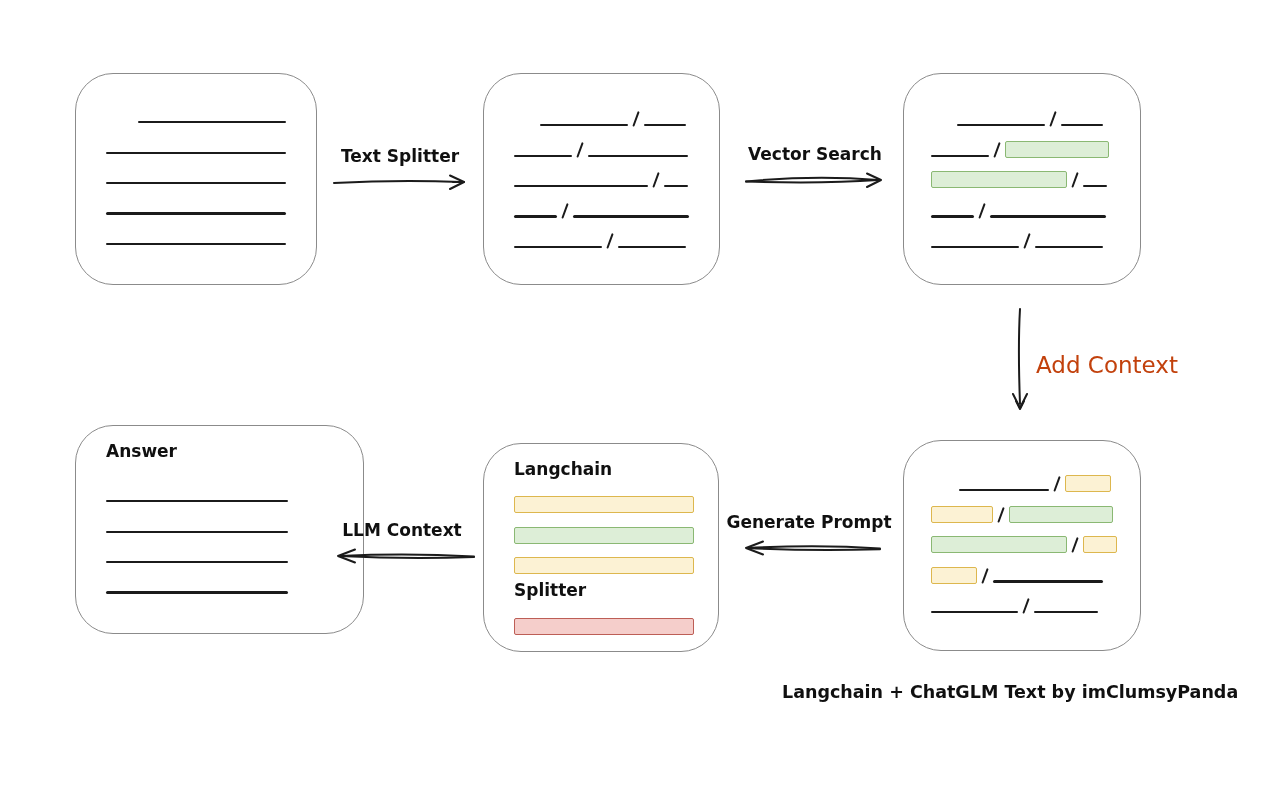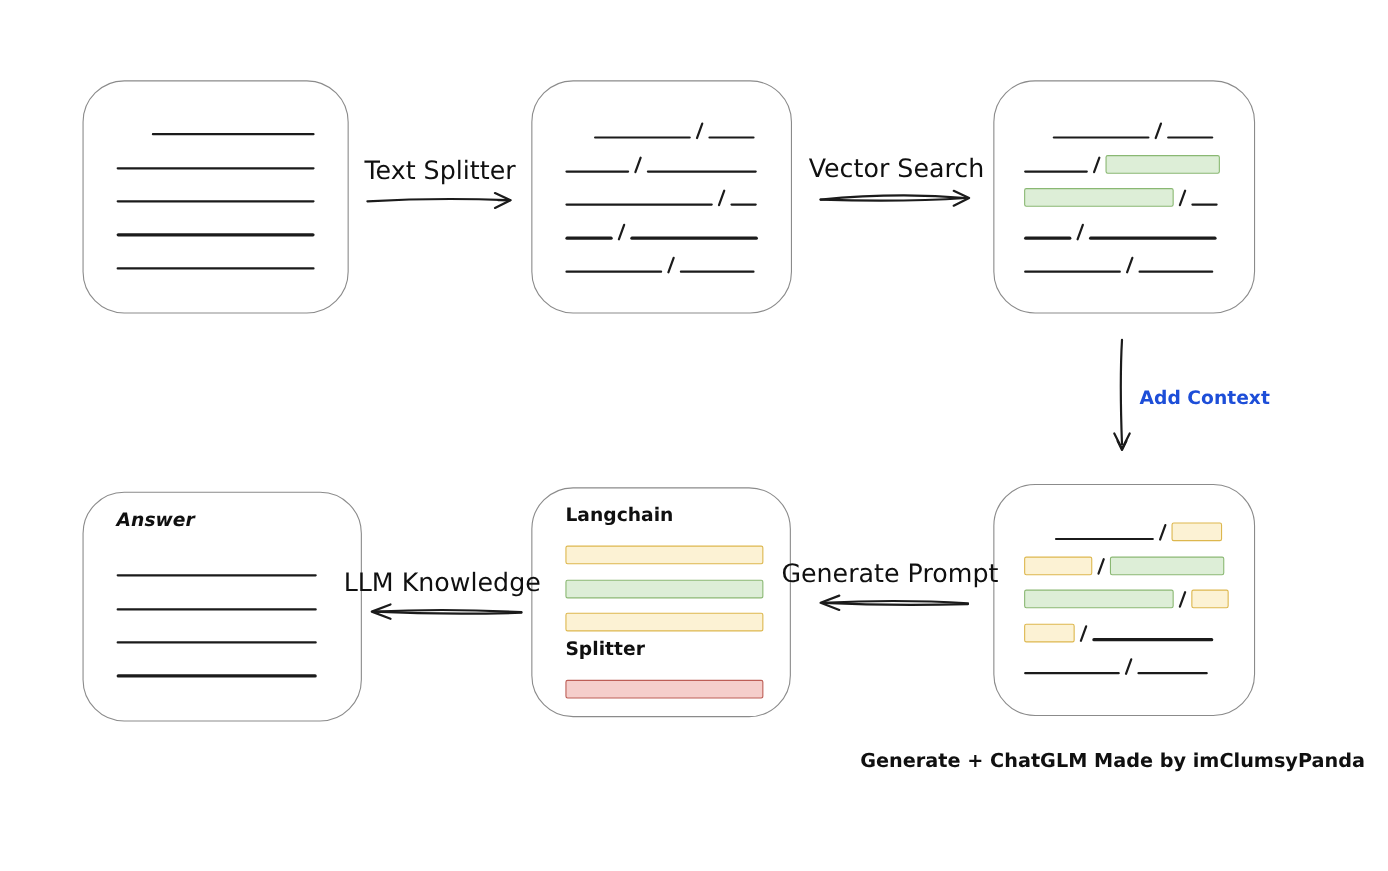--- a/index.html
+++ b/index.html
@@ -10,21 +10,21 @@
   .box{
     position:absolute;background:#fff;
     border:1.6px solid var(--box-border,#8b8b8b);
     border-radius:38px;box-sizing:border-box;
   }
   .box-document{left:75px;top:73px;width:242px;height:212px;}
   .box-chunks{left:483px;top:73px;width:237px;height:212px;}
   .box-matched{left:903px;top:73px;width:238px;height:212px;}
   .box-context{left:903px;top:440px;width:238px;height:211px;}
   .box-prompt{left:483px;top:443px;width:236px;height:209px;}
-  .box-answer{left:75px;top:447px;width:254px;height:209px;font-style:italic;}
+  .box-answer{left:75px;top:425px;width:289px;height:209px;}
 
   .rows{position:absolute;left:30px;}
   .box-document .rows{top:22px;}
   .box-chunks .rows{top:25px;}
   .box-matched .rows{top:25px;left:27px;}
   .box-context .rows{top:23px;left:27px;}
   .box-prompt .rows-knowledge{top:41px;}
   .box-prompt .rows-question{top:163px;}
   .box-answer .rows{top:49px;}
 
@@ -37,30 +37,30 @@
   .seg-green{background:var(--green-fill,#ddeed7);border:1.8px solid var(--green-stroke,#8ab873);}
   .seg-yellow{background:var(--yellow-fill,#fcf2d4);border:1.8px solid var(--yellow-stroke,#ddb74e);}
   .seg-red{background:var(--red-fill,#f5cecb);border:1.8px solid var(--red-stroke,#bd5e56);}
 
   .inner-label{position:absolute;left:30px;font-size:17px;font-weight:bold;color:#101010;white-space:nowrap;}
   .label-knowledge{top:15px;}
   .label-question{top:136px;}
   .label-answer{top:15px;}
 
   .arrow{position:absolute;display:flex;flex-direction:column;align-items:center;}
-  .arrow-label{font-size:23px;font-weight:normal;color:#101010;white-space:nowrap;line-height:21px;}
+  .arrow-label{font-size:17px;font-weight:bold;color:#101010;white-space:nowrap;line-height:21px;}
   .arrow svg{display:block;margin-top:2px;}
   .arrow path{stroke:var(--ink,#1b1b1b);stroke-width:2;fill:none;stroke-linecap:round;stroke-linejoin:round;}
   .arrow-ts{left:332px;top:146px;width:136px;}
   .arrow-vs{left:744px;top:144px;width:142px;}
   .arrow-gp{left:736px;top:512px;width:146px;}
   .arrow-lr{left:328px;top:520px;width:148px;}
   .arrow-ac{position:absolute;left:1007px;top:306px;}
   .arrow-ac path{stroke:var(--ink,#1b1b1b);stroke-width:2;fill:none;stroke-linecap:round;stroke-linejoin:round;}
-  .arrow-ac-label{position:absolute;left:1036px;top:352px;font-size:17px;font-weight:bold;color:#1d4ed8;white-space:nowrap;}
+  .arrow-ac-label{position:absolute;left:1036px;top:352px;font-size:23px;font-weight:normal;color:#c2410c;white-space:nowrap;}
 
   .caption{position:absolute;left:782px;top:682px;font-size:17.5px;font-weight:bold;color:#101010;white-space:nowrap;}
 </style>
 </head>
 <body>
 
 <div class="canvas" style="--bg: #ffffff; --ink: #1b1b1b; --box-border: #8b8b8b; --green-fill: #ddeed7; --green-stroke: #8ab873; --yellow-fill: #fcf2d4; --yellow-stroke: #ddb74e; --red-fill: #f5cecb; --red-stroke: #bd5e56;">
 
   <div class="box box-document">
     <div class="rows">
@@ -236,30 +236,30 @@
   <div class="arrow arrow-vs">
     <span class="arrow-label">Vector Search</span>
     <svg width="142" height="24" viewBox="0 0 142 24">
       <path d="M2,14.5 C48,10 98,10 134,13"></path>
       <path d="M2,14.5 C48,16 98,15.5 134,13"></path>
       <path d="M123,6.5 L137,13 L123,20"></path>
     </svg>
   </div>
 
   <div class="arrow arrow-lr">
-    <span class="arrow-label">LLM Knowledge</span>
+    <span class="arrow-label">LLM Context</span>
     <svg width="148" height="24" viewBox="0 0 148 24">
       <path d="M146,13.5 C100,11 54,11 12,13"></path>
       <path d="M146,14 C100,15.5 54,15 12,13"></path>
       <path d="M27,6.5 L10,13 L27,19.5"></path>
     </svg>
   </div>
 
   <svg class="arrow-ac" width="26" height="112" viewBox="0 0 26 112">
     <path d="M13,3 C11.2,34 11.8,66 13,98"></path>
     <path d="M6,88 L13,102 L20,88"></path>
     <path d="M9,95 L13,103 L17,95"></path>
   </svg>
   <div class="arrow-ac-label">Add Context</div>
 
-  <div class="caption">Generate + ChatGLM Made by imClumsyPanda</div>
+  <div class="caption">Langchain + ChatGLM Text by imClumsyPanda</div>
 
 </div>
 
 </body></html>

